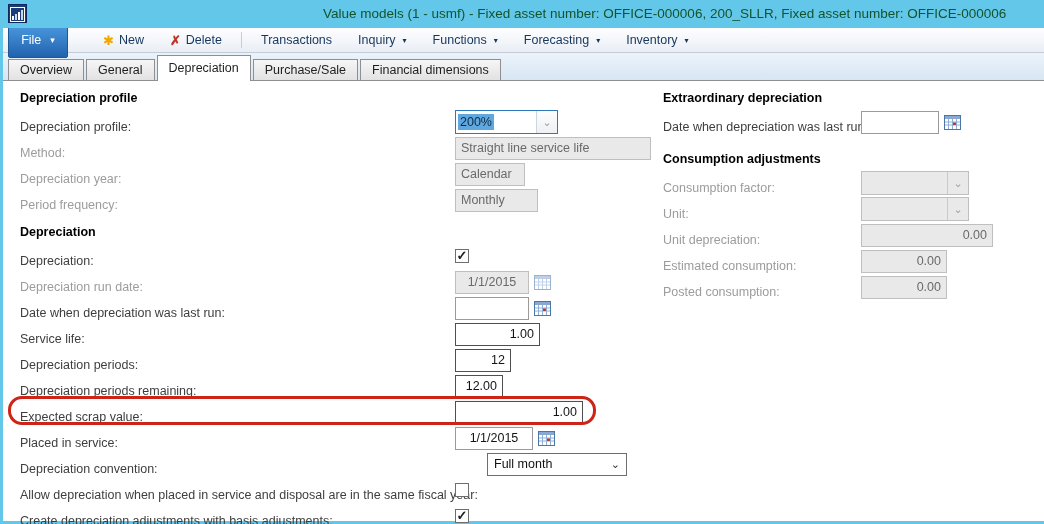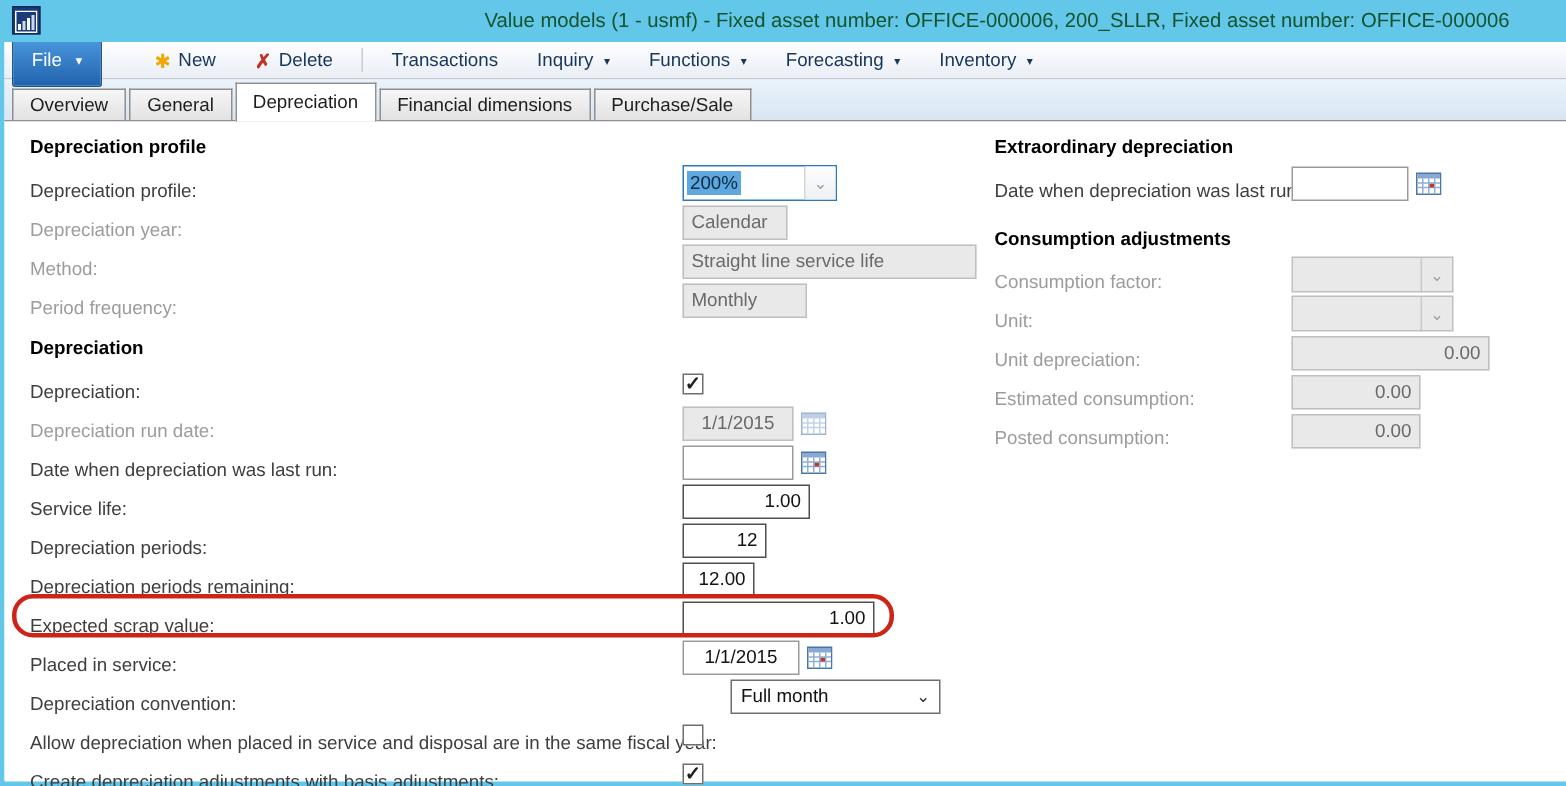--- a/index.html
+++ b/index.html
@@ -142,22 +142,22 @@
       <div class="menu-item">
         <span>Inventory</span>
         <span class="dcaret">▾</span>
       </div>
     </div>
 
     <div class="tabstrip">
       <div class="tab">Overview</div>
       <div class="tab">General</div>
       <div class="tab active">Depreciation</div>
+      <div class="tab">Purchase/Sale</div>
       <div class="tab">Financial dimensions</div>
-      <div class="tab">Purchase/Sale</div>
     </div>
 
     <div class="content">
 
       <div class="col col-left">
 
         <div class="section-title">Depreciation profile</div>
 
         <div class="frow">
           <span class="flabel">Depreciation profile:</span>
@@ -165,27 +165,27 @@
             <span class="cval">
                 <span class="selhl">200%</span>
               </span>
             <span class="cbtn">
                 <span>⌄</span>
               </span>
           </div>
         </div>
 
         <div class="frow">
+          <span class="flabel dis">Method:</span>
+          <div class="tfield dis-field" style="width:196px">Straight line service life</div>
+        </div>
+
+        <div class="frow">
           <span class="flabel dis">Depreciation year:</span>
           <div class="tfield dis-field" style="width:70px">Calendar</div>
-        </div>
-
-        <div class="frow">
-          <span class="flabel dis">Method:</span>
-          <div class="tfield dis-field" style="width:196px">Straight line service life</div>
         </div>
 
         <div class="frow">
           <span class="flabel dis">Period frequency:</span>
           <div class="tfield dis-field" style="width:83px">Monthly</div>
         </div>
 
         <div class="section-title gap2">Depreciation</div>
 
         <div class="frow">

